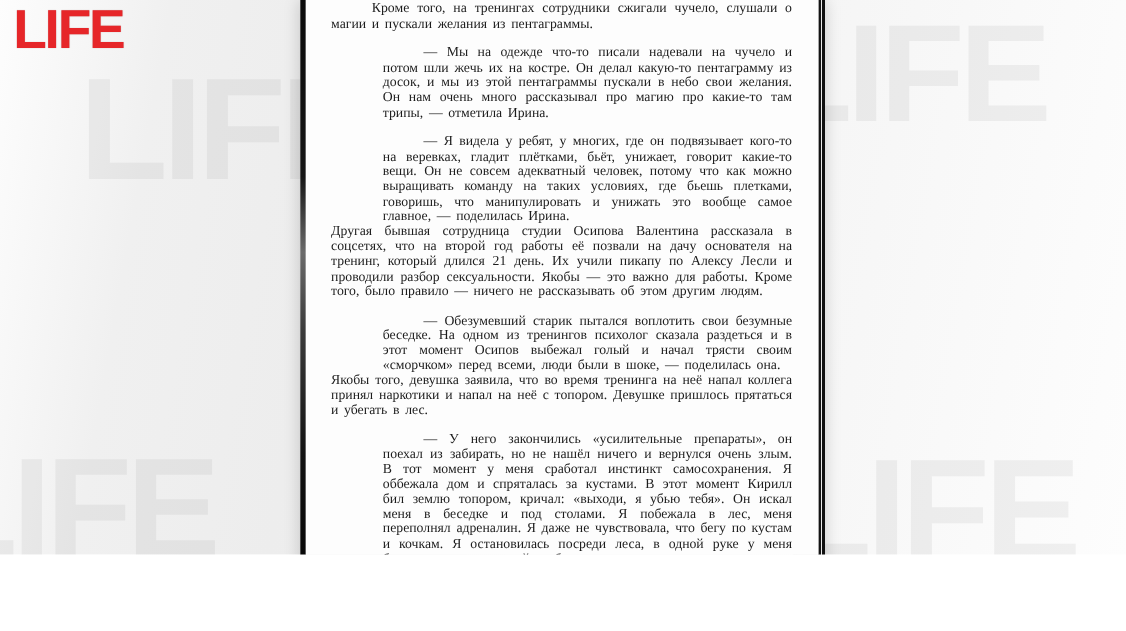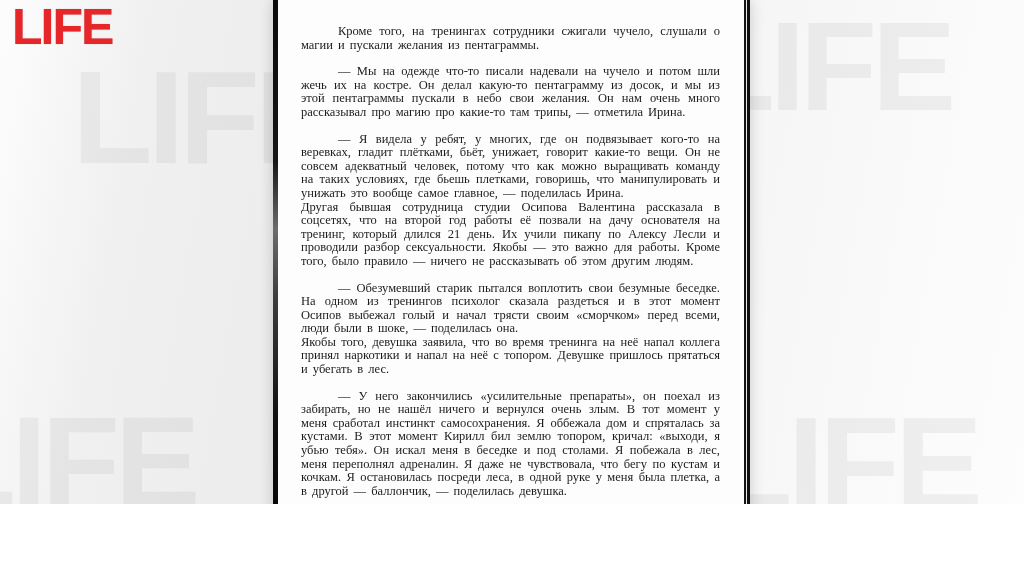--- a/index.html
+++ b/index.html
@@ -69,35 +69,35 @@
     position: absolute;
     right: 0; top: 0;
     width: 6px; height: 100%;
     background: linear-gradient(90deg, #141414 0 2px, #e9e9e9 2px 3px, #101010 3px 6px);
   }
   .page-body {
     position: absolute;
     left: 5px; right: 6px; top: 0; bottom: 0;
     background: #fdfdfd;
     box-sizing: border-box;
-    padding: 25px 24px 0 23px;
+    padding: 1px 24px 0 23px;
     overflow: hidden;
   }
   .article {
     color: #1c1c1c;
     font-size: 12.5px;
     line-height: 13.6px;
     word-spacing: 2px;
   }
   .para {
     margin: 0;
     text-align: justify;
   }
   .para.indent { text-indent: 37px; }
-  .para.gap    { margin-top: 13px; }
+  .para.gap    { margin-top: 13px; margin-left: 47px; }
 </style>
 </head>
 <body>
 
 <div class="canvas">
 
   <span class="wm wm-top-left">LIFE</span>
   <span class="wm wm-top-right">LIFE</span>
   <span class="wm wm-bottom-left">LIFE</span>
   <span class="wm wm-bottom-right">LIFE</span>

